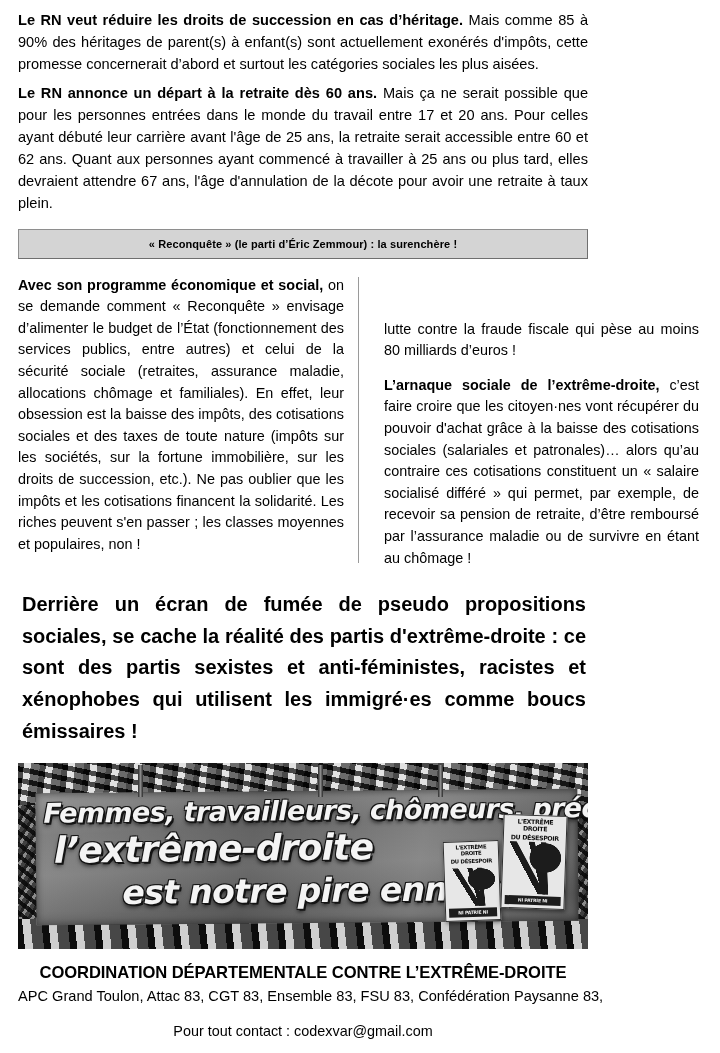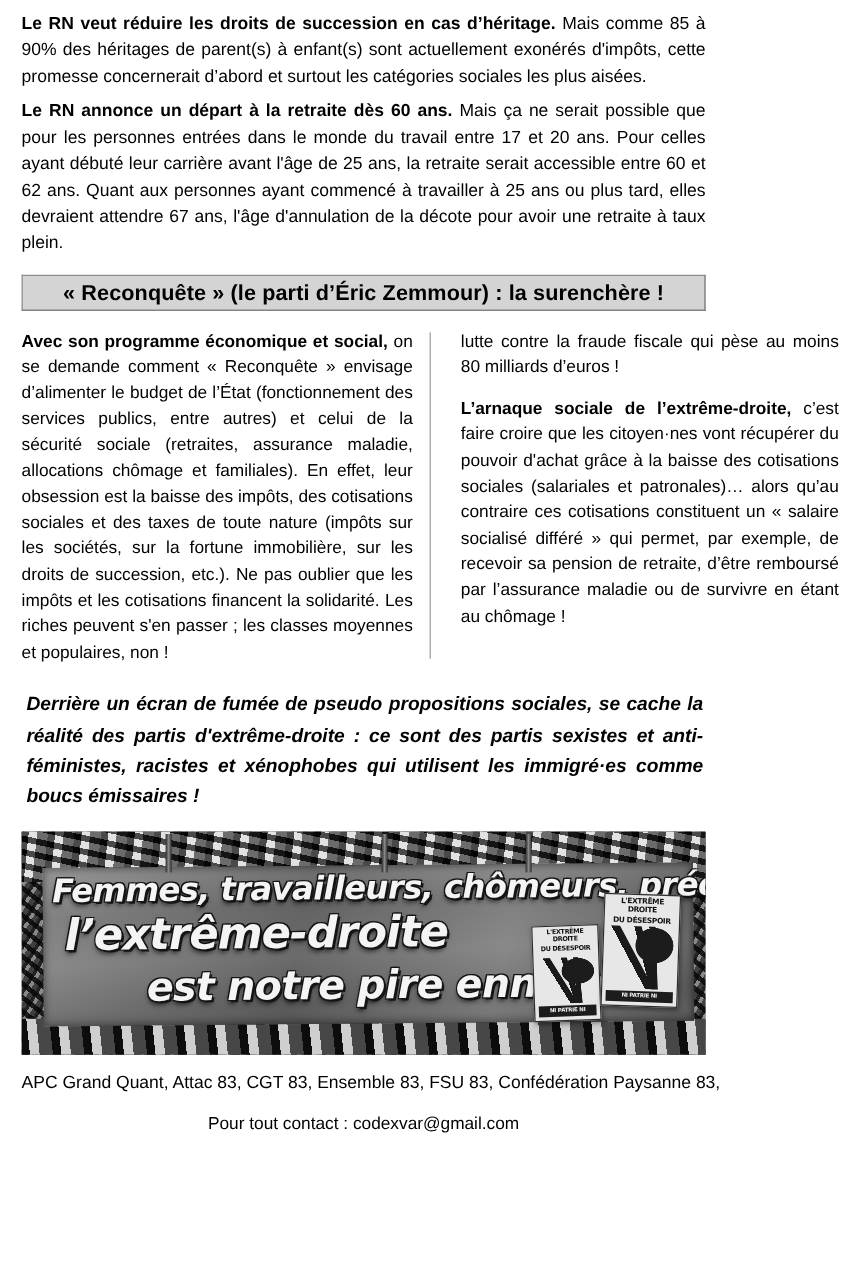--- a/index.html
+++ b/index.html
@@ -48,61 +48,60 @@
   .banner {
     background: #d4d4d4;
     border: 1px solid #8e8e8e;
     border-right-color: #6f6f6f;
     border-bottom-color: #6f6f6f;
     box-shadow: 0 0 0 0 transparent;
     height: 28px;
     line-height: 28px;
     text-align: center;
     font-weight: bold;
-    font-size: 18px;
+    font-size: 11px;
     letter-spacing: 0.1px;
     white-space: nowrap;
     overflow: hidden;
   }
 
   
   .cols {
     display: flex;
     align-items: stretch;
     gap: 4px;
     margin-top: 2px;
   }
   .col {
     flex: 0 0 336px;
     width: 336px;
     box-sizing: border-box;
   }
   .col-left  { padding-right: 10px; }
-  .col-right { padding-left: 21px; }
+  .col-right { padding-left: 21px; margin-top: 44px; }
   .col-divider {
     flex: 0 0 1px;
     width: 1px;
     background: #9a9a9a;
     margin: 2px 0 6px 0;
     align-self: stretch;
   }
   .cpara {
     text-align: justify;
     font-size: 14.4px;
     line-height: 1.50;
     margin: 0;
   }
   .cpara + .cpara { margin-top: 13px; }
 
   
   .conclusion {
     margin-top: 20px;
-    font-style: italic;
-    font-weight: bold;
-    font-size: 16px;
+    font-weight: bold;
+    font-size: 20px;
     line-height: 1.58;
     text-align: justify;
     padding: 0 2px 0 4px;
   }
 
   
   .photo-wrap {
     margin-top: 16px;
     display: flex;
     justify-content: center;
@@ -338,17 +337,18 @@
       <div class="poster poster-b">
         <div class="poster-txt">L'EXTRÊME DROITE</div>
         <div class="poster-txt">DU DÉSESPOIR</div>
         <div class="poster-art"></div>
         <div class="poster-foot">NI PATRIE NI FRONTIÈRE</div>
       </div>
     </div>
   </div>
 
   <div class="footer">
-    <div class="footer-line">APC Grand Quant, Attac 83, CGT 83, Ensemble 83, FSU 83, Confédération Paysanne 83,</div>
+    <div class="footer-title">COORDINATION DÉPARTEMENTALE CONTRE L’EXTRÊME-DROITE</div>
+    <div class="footer-line">APC Grand Toulon, Attac 83, CGT 83, Ensemble 83, FSU 83, Confédération Paysanne 83,</div>
     <div class="footer-contact">Pour tout contact : codexvar@gmail.com</div>
   </div>
 
 </div>
 
 </body></html>

